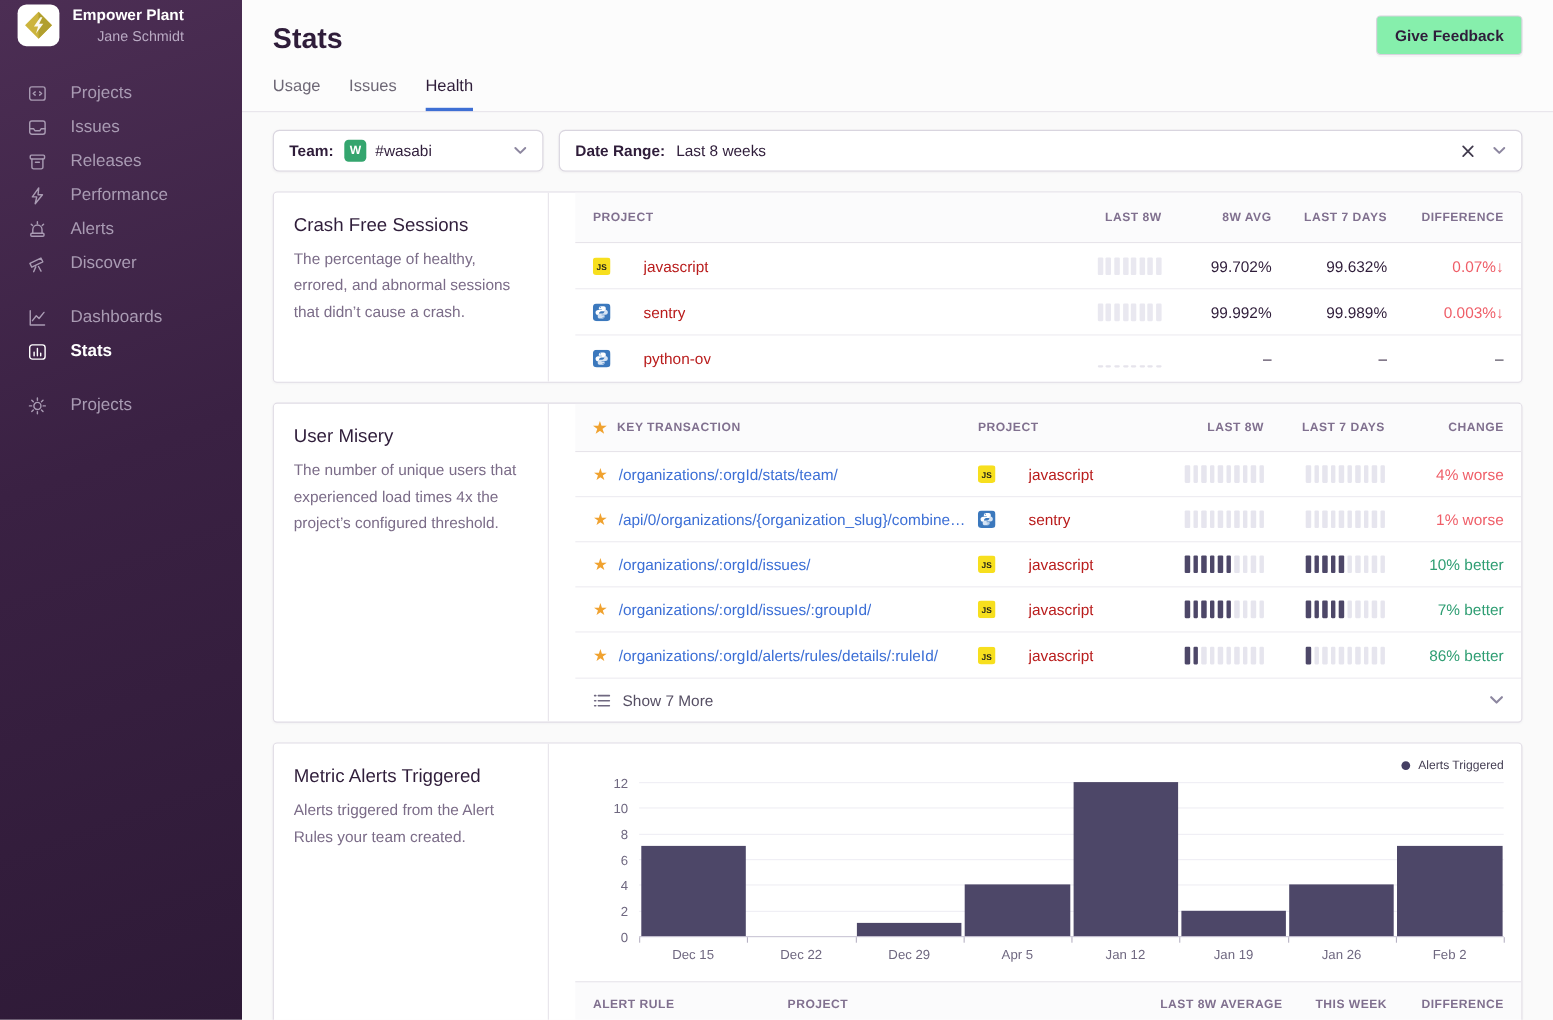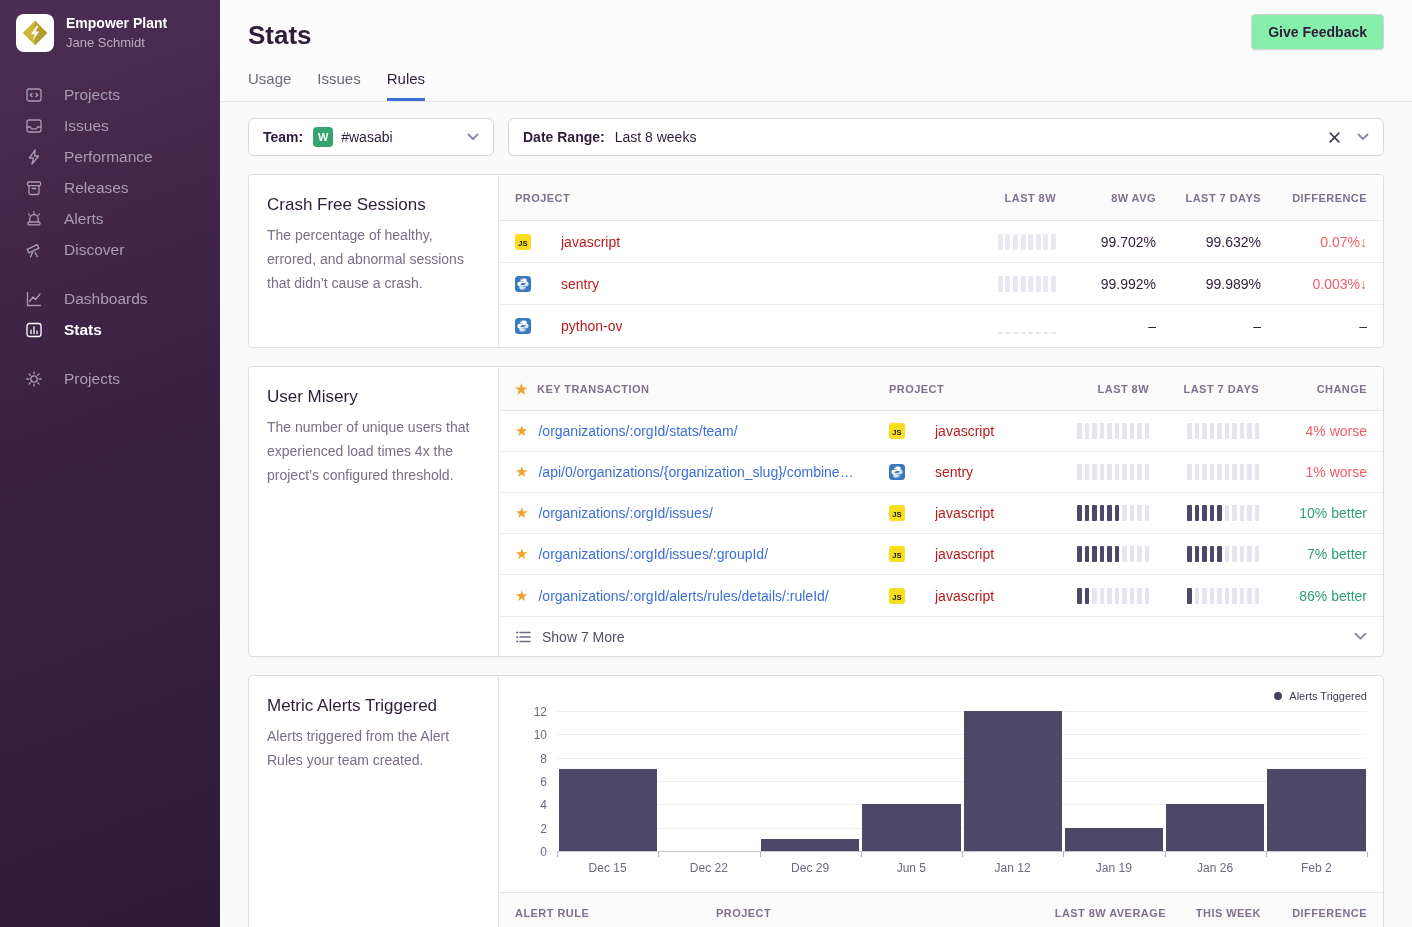--- a/index.html
+++ b/index.html
@@ -2,21 +2,21 @@
 <html><head>
 <meta charset="utf-8">
 <style>
   * { margin:0; padding:0; box-sizing:border-box; }
   html,body { width:1412px; height:927px; overflow:hidden; background:#fafafa;
               font-family:"Liberation Sans", sans-serif; }
 
   
   .sidebar { position:fixed; left:0; top:0; width:220px; height:927px;
              background:linear-gradient(160deg,#4c2e54 0%,#3a2143 45%,#2e1a37 100%); color:#a99bb3; }
-  .org { display:flex; align-items:center; padding:14px 16px 0 16px; }
+  .org { display:flex; align-items:center; padding:4px 16px 0 16px;text-align:right; }
   .org-avatar { width:38px; height:38px; background:#fff; border-radius:8px;
                 display:flex; align-items:center; justify-content:center; flex:none; }
   .org-names { margin-left:12px; line-height:1.25; }
   .org-name { color:#fff; font-weight:bold; font-size:14px; }
   .org-user { color:#b9aac3; font-size:13px; margin-top:2px; }
   .nav { margin-top:27px; }
   .nav-section { margin-bottom:18px; }
   .nav-item { display:flex; align-items:center; height:31px; padding-left:25px;
               font-size:15.5px; cursor:pointer; color:#a99bb3; }
   .nav-item .nicon { width:18px; height:18px; margin-right:21px; display:flex; align-items:center; }
@@ -45,21 +45,21 @@
   .team-box { width:246px; }
   .team-avatar { width:20px; height:20px; border-radius:4px; background:#34a56e; color:#fff; font-size:11px;
                  font-weight:bold; display:flex; align-items:center; justify-content:center; margin-right:8px; }
   .spacer { flex:1; }
   .date-box { flex:1; }
   .icon-btn { display:flex; align-items:center; color:#5f5870; cursor:pointer; }
   .chev { color:#8d87a0; display:flex; align-items:center; }
 
   
   .panel { background:#fff; border:1px solid #e0dce5; border-radius:4px; margin-top:18px;
-           display:flex; box-shadow:0 1px 2px rgba(40,20,60,.03); overflow:hidden; }
+           display:flex; box-shadow:0 1px 2px rgba(40,20,60,.03); overflow:hidden;gap:24px; }
   .panel-desc { width:250px; flex:none; border-right:1px solid #e7e4ea; padding:20px 18px; }
   .panel-title { font-size:17px; color:#2f1d3a; }
   .panel-sub { font-size:14px; color:#7b6c88; line-height:1.7; margin-top:9px; }
   .panel-right { flex:1; min-width:0; display:flex; flex-direction:column; }
 
   .thead { display:flex; align-items:center; height:46px; background:#fbfbfc; border-bottom:1px solid #e7e4ea;
            padding:0 16px; font-size:11px; font-weight:bold; letter-spacing:.45px; color:#80708f; }
   .trow { display:flex; align-items:center; height:42px; border-bottom:1px solid #edecf1; padding:0 16px;
           font-size:14px; color:#2f1d3a; }
   .trow:last-child { border-bottom:none; }
@@ -140,33 +140,33 @@
             <svg width="18" height="18" viewBox="0 0 18 18" fill="none" stroke="currentColor" stroke-width="1.3" stroke-linecap="round" stroke-linejoin="round">
               <rect x="2" y="3" width="14" height="12" rx="2"></rect>
               <path d="M2 10h3.5l1.2 1.8h4.6L12.5 10H16"></path>
             </svg>
           </span>
           <span>Issues</span>
         </div>
         <div class="nav-item">
           <span class="nicon">
             <svg width="18" height="18" viewBox="0 0 18 18" fill="none" stroke="currentColor" stroke-width="1.3" stroke-linecap="round" stroke-linejoin="round">
-              <path d="M10.2 1.8 4.4 10h4L7 16.2 13.6 8h-4z"></path>
-            </svg>
-          </span>
-          <span>Performance</span>
-        </div>
-        <div class="nav-item">
-          <span class="nicon">
-            <svg width="18" height="18" viewBox="0 0 18 18" fill="none" stroke="currentColor" stroke-width="1.3" stroke-linecap="round" stroke-linejoin="round">
               <rect x="2.5" y="3" width="13" height="3.6" rx="1"></rect>
               <path d="M4 6.6V14a1.5 1.5 0 0 0 1.5 1.5h7A1.5 1.5 0 0 0 14 14V6.6M7.2 9.5h3.6"></path>
             </svg>
           </span>
           <span>Releases</span>
+        </div>
+        <div class="nav-item">
+          <span class="nicon">
+            <svg width="18" height="18" viewBox="0 0 18 18" fill="none" stroke="currentColor" stroke-width="1.3" stroke-linecap="round" stroke-linejoin="round">
+              <path d="M10.2 1.8 4.4 10h4L7 16.2 13.6 8h-4z"></path>
+            </svg>
+          </span>
+          <span>Performance</span>
         </div>
         <div class="nav-item">
           <span class="nicon">
             <svg width="18" height="18" viewBox="0 0 18 18" fill="none" stroke="currentColor" stroke-width="1.3" stroke-linecap="round" stroke-linejoin="round">
               <path d="M4.8 12V8.8a4.2 4.2 0 0 1 8.4 0V12"></path>
               <rect x="3" y="12" width="12" height="2.8" rx="1"></rect>
               <path d="M9 1.6v1.7M3.4 3.9l1.2 1.2M14.6 3.9l-1.2 1.2"></path>
             </svg>
           </span>
           <span>Alerts</span>
@@ -214,21 +214,21 @@
     </div>
 </div>
 
 <div class="main">
   <div class="page-header">
     <div class="page-title">Stats</div>
     <button class="feedback-btn">Give Feedback</button>
     <div class="tabs" id="tabs">
         <div class="tab">Usage</div>
         <div class="tab">Issues</div>
-        <div class="tab active">Rules</div>
+        <div class="tab active">Health</div>
       </div>
   </div>
 
   <div class="body">
 
     <div class="filters">
       <div class="filter-box team-box">
         <span class="flabel">Team:</span>
         <span class="team-avatar">W</span>
         <span>#wasabi</span>
@@ -647,21 +647,21 @@
               <div class="bar" title="Jan 5: 4" style="left: calc(37.5% + 1.5px); width: calc(12.5% - 3px); height: 46.6667px; background: rgb(77, 71, 104);"></div>
               <div class="bar" title="Jan 12: 12" style="left: calc(50% + 1.5px); width: calc(12.5% - 3px); height: 140px; background: rgb(77, 71, 104);"></div>
               <div class="bar" title="Jan 19: 2" style="left: calc(62.5% + 1.5px); width: calc(12.5% - 3px); height: 23.3333px; background: rgb(77, 71, 104);"></div>
               <div class="bar" title="Jan 26: 4" style="left: calc(75% + 1.5px); width: calc(12.5% - 3px); height: 46.6667px; background: rgb(77, 71, 104);"></div>
               <div class="bar" title="Feb 2: 7" style="left: calc(87.5% + 1.5px); width: calc(12.5% - 3px); height: 81.6667px; background: rgb(77, 71, 104);"></div>
             </div>
           <div class="xrow" id="xrow">
               <div class="xcell">Dec 15</div>
               <div class="xcell">Dec 22</div>
               <div class="xcell">Dec 29</div>
-              <div class="xcell">Jun 5</div>
+              <div class="xcell">Apr 5</div>
               <div class="xcell">Jan 12</div>
               <div class="xcell">Jan 19</div>
               <div class="xcell">Jan 26</div>
               <div class="xcell">Feb 2</div>
               <div class="xtick" style="left: 0%;"></div>
               <div class="xtick" style="left: 12.5%;"></div>
               <div class="xtick" style="left: 25%;"></div>
               <div class="xtick" style="left: 37.5%;"></div>
               <div class="xtick" style="left: 50%;"></div>
               <div class="xtick" style="left: 62.5%;"></div>

